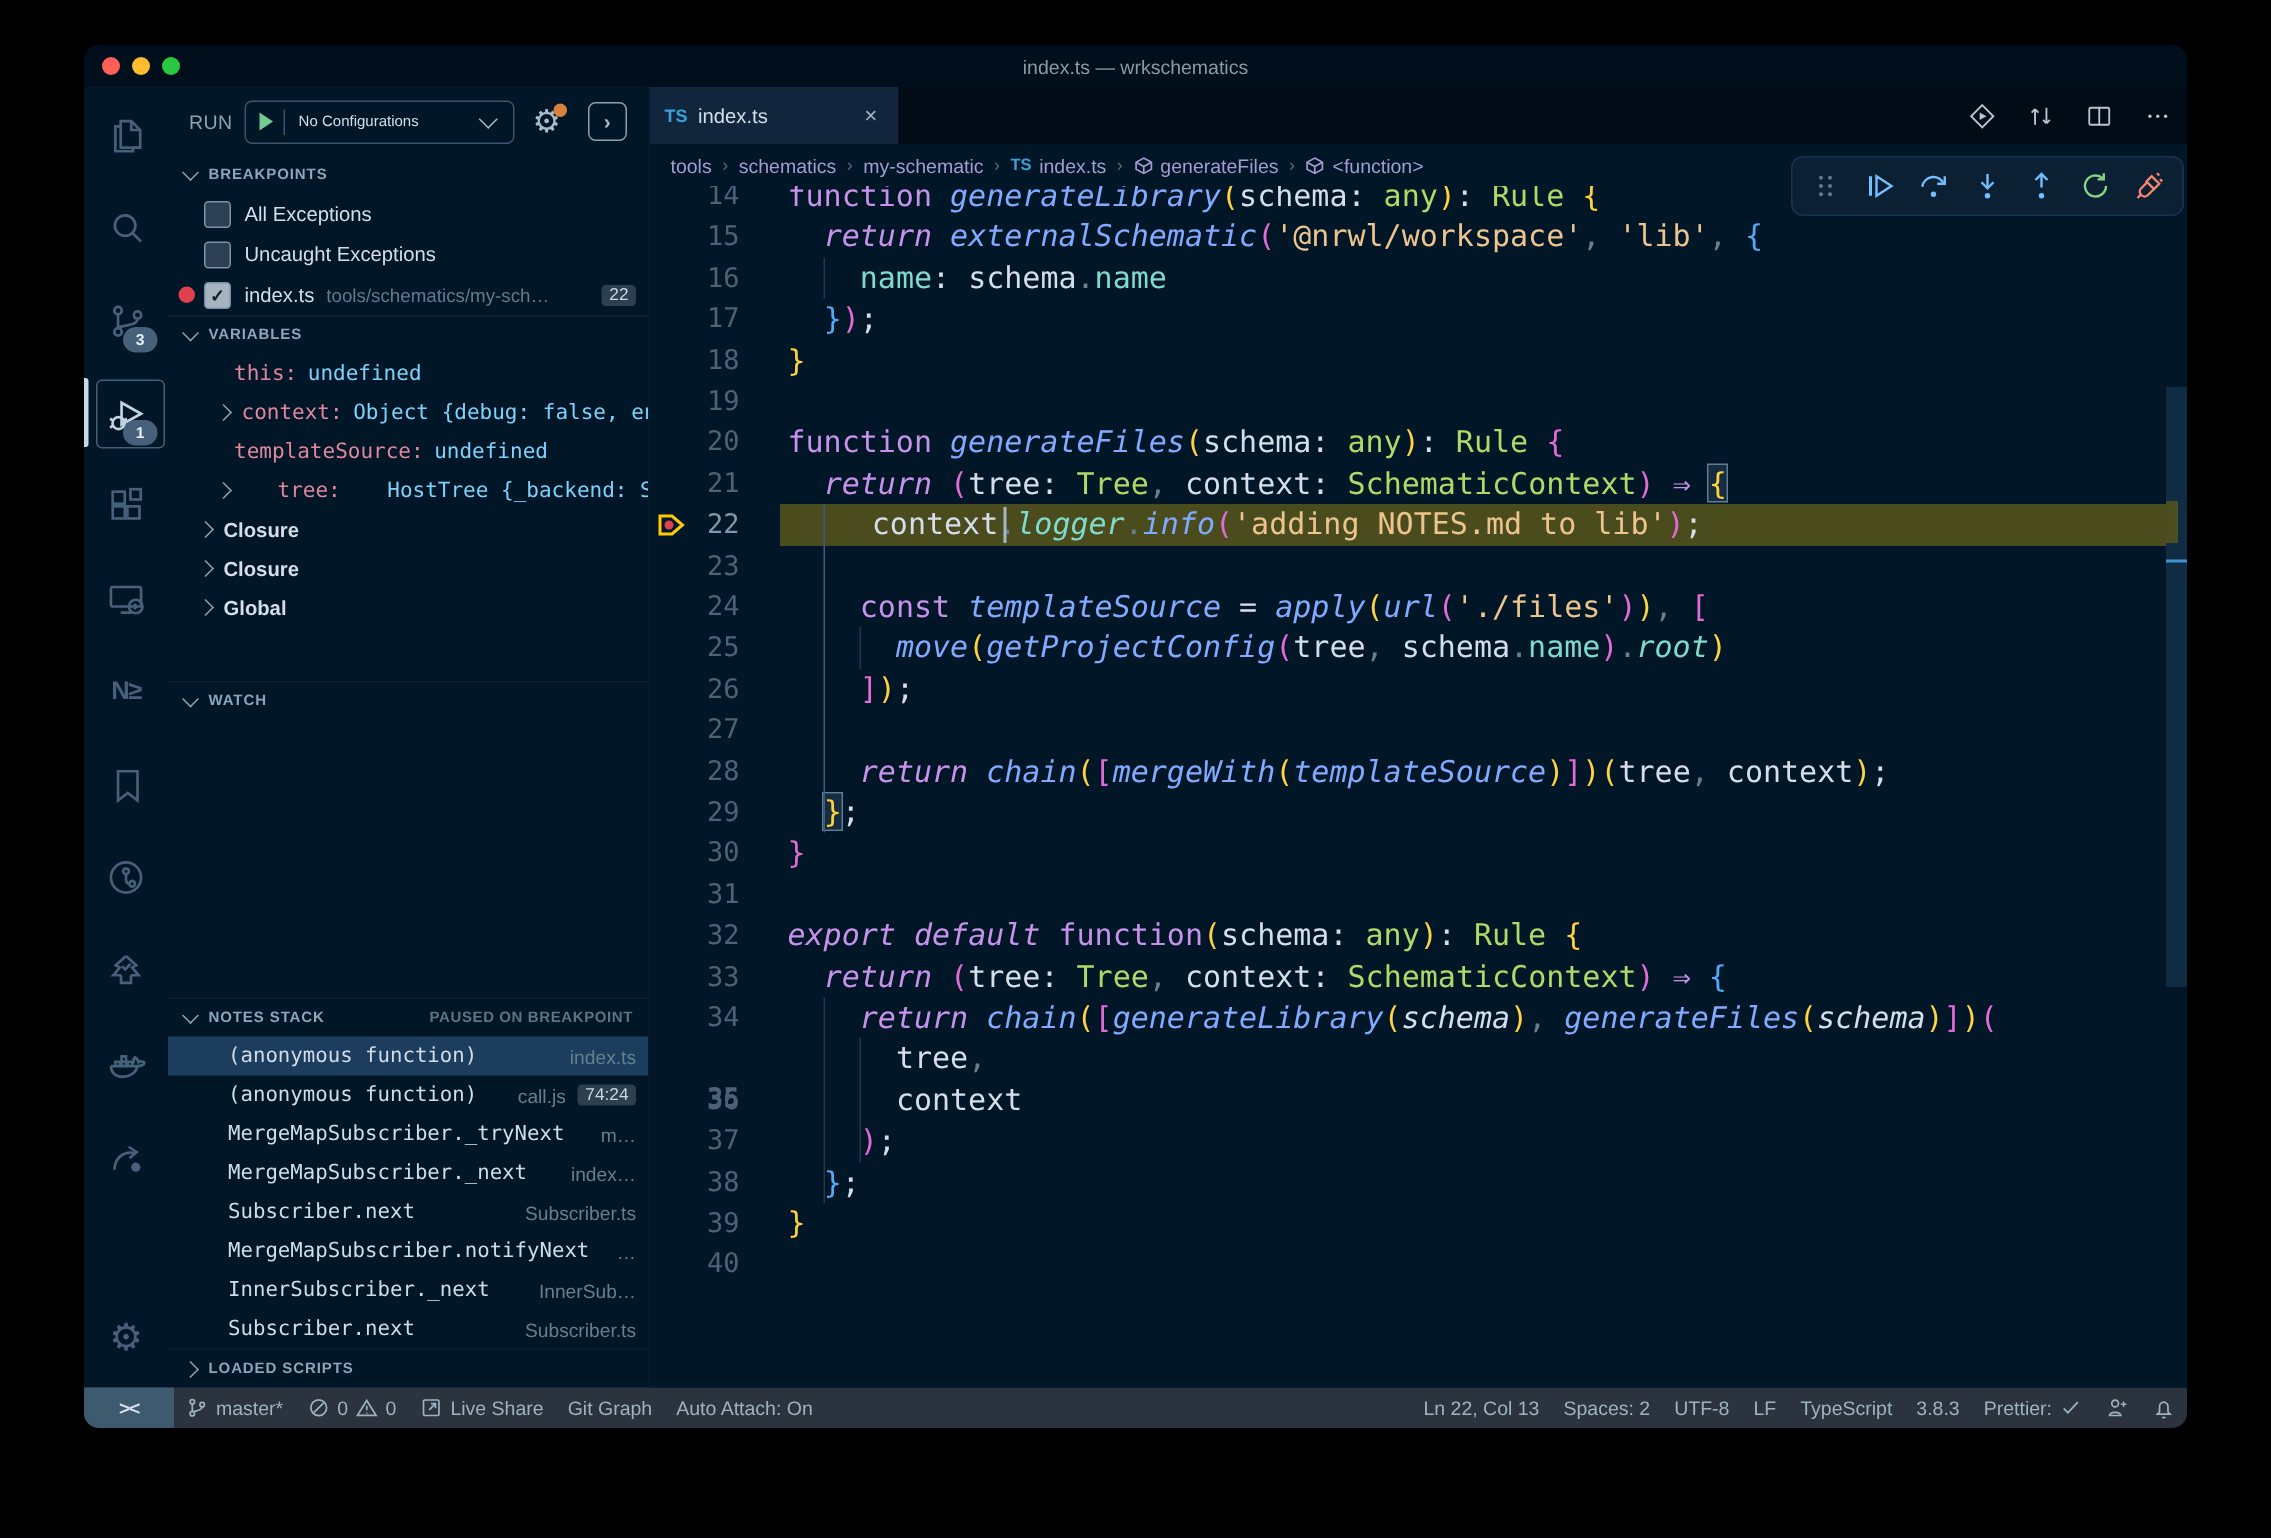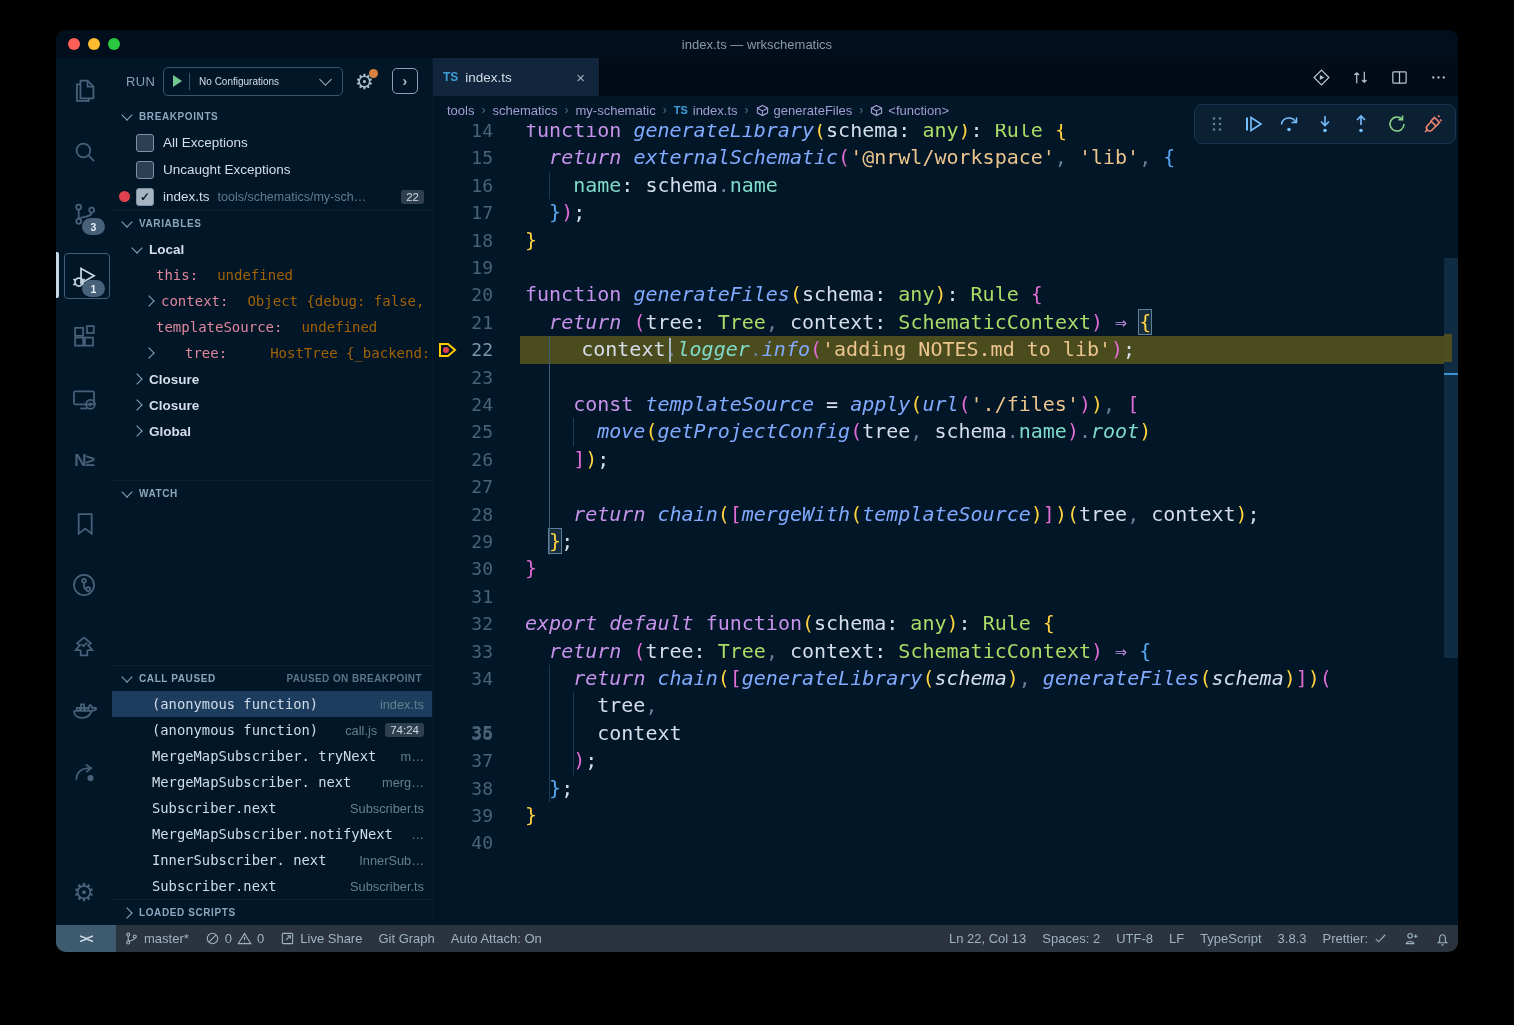--- a/index.html
+++ b/index.html
@@ -47,21 +47,21 @@
   .chev.r{transform:rotate(-45deg);}
   .bp-row{height:27px;display:flex;align-items:center;padding-left:24px;font-size:13.5px;position:relative;cursor:pointer;}
   .bp-dot{position:absolute;left:7px;top:8px;width:11px;height:11px;border-radius:50%;background:#e0414e;}
   .cbx{width:16px;height:16px;border-radius:3px;background:#2c3f53;border:1px solid #7c92a6;margin-right:9px;flex:0 0 auto;
     display:flex;align-items:center;justify-content:center;font-size:12px;color:#0b2234;}
   .cbx.on{background:#a6b4c2;font-weight:700;}
   .bp-path{color:#5f7b91;font-size:12.5px;margin-left:8px;white-space:nowrap;overflow:hidden;flex:1;}
   .badge{background:#2e3f50;color:#ccd7e0;font-size:11.5px;border-radius:3px;padding:1px 5px;margin:0 8px;flex:0 0 auto;}
   .var-row{height:26px;display:flex;align-items:center;font-size:14px;white-space:nowrap;overflow:hidden;cursor:pointer;}
   .var-name{color:#e0879e;}
-  .var-val{color:#a16207;margin-left:19px;}
+  .var-val{color:#7dd3fc;margin-left:7px;}
   .grp-label{font-weight:700;font-size:13.5px;color:#d6deeb;}
   #vars-gap{height:36px;flex:0 0 auto;}
   #watch-body{flex:1 1 auto;min-height:40px;}
   .cs-row{height:26px;display:flex;align-items:center;padding:0 8px 0 40px;cursor:pointer;}
   .cs-row.sel{background:#1d3d5e;}
   .cs-fn{font-size:13.8px;color:#d0dce8;white-space:nowrap;overflow:hidden;}
   .cs-file{margin-left:auto;font-size:12.8px;color:#64808f;white-space:nowrap;padding-left:10px;}
   
   #editor{flex:1 1 auto;position:relative;display:flex;flex-direction:column;min-width:0;background:#011627;}
   #tabbar{height:38px;background:#010c16;display:flex;align-items:stretch;flex:0 0 auto;position:relative;}
@@ -251,24 +251,20 @@
             <span class="bp-path">tools/schematics/my-sch…</span>
             <span class="badge">22</span>
           </div>
         </div>
 
       <div class="sec-header">
         <span class="chev d"></span>
         <span class="sec-title">VARIABLES</span>
       </div>
       <div id="var-list">
-          <div class="var-row mono" style="padding-left: 18px;">
-            <span class="chev d"></span>
-            <span class="grp-label" style="font-family: &quot;Liberation Sans&quot;, sans-serif;">Local</span>
-          </div>
           <div class="var-row mono" style="padding-left: 44px;">
             <span class="var-name">this:</span>
             <span class="var-val">undefined</span>
           </div>
           <div class="var-row mono" style="padding-left: 30px;">
             <span class="chev r"></span>
             <span class="var-name">context:</span>
             <span class="var-val">Object {debug: false, en…</span>
           </div>
           <div class="var-row mono" style="padding-left: 44px;">
@@ -296,40 +292,40 @@
       <div id="vars-gap"></div>
 
       <div class="sec-header">
         <span class="chev d"></span>
         <span class="sec-title">WATCH</span>
       </div>
       <div id="watch-body"></div>
 
       <div class="sec-header">
         <span class="chev d"></span>
-        <span class="sec-title">CALL PAUSED</span>
+        <span class="sec-title">NOTES STACK</span>
         <span class="sec-right">PAUSED ON BREAKPOINT</span>
       </div>
       <div id="cs-list">
           <div class="cs-row sel">
             <span class="cs-fn mono">(anonymous function)</span>
             <span class="cs-file">index.ts</span>
           </div>
           <div class="cs-row">
             <span class="cs-fn mono">(anonymous function)</span>
             <span class="cs-file">call.js</span>
             <span class="badge" style="margin-right: 0px;">74:24</span>
           </div>
           <div class="cs-row">
             <span class="cs-fn mono">MergeMapSubscriber._tryNext</span>
             <span class="cs-file">m…</span>
           </div>
           <div class="cs-row">
             <span class="cs-fn mono">MergeMapSubscriber._next</span>
-            <span class="cs-file">merg…</span>
+            <span class="cs-file">index…</span>
           </div>
           <div class="cs-row">
             <span class="cs-fn mono">Subscriber.next</span>
             <span class="cs-file">Subscriber.ts</span>
           </div>
           <div class="cs-row">
             <span class="cs-fn mono">MergeMapSubscriber.notifyNext</span>
             <span class="cs-file">…</span>
           </div>
           <div class="cs-row">

